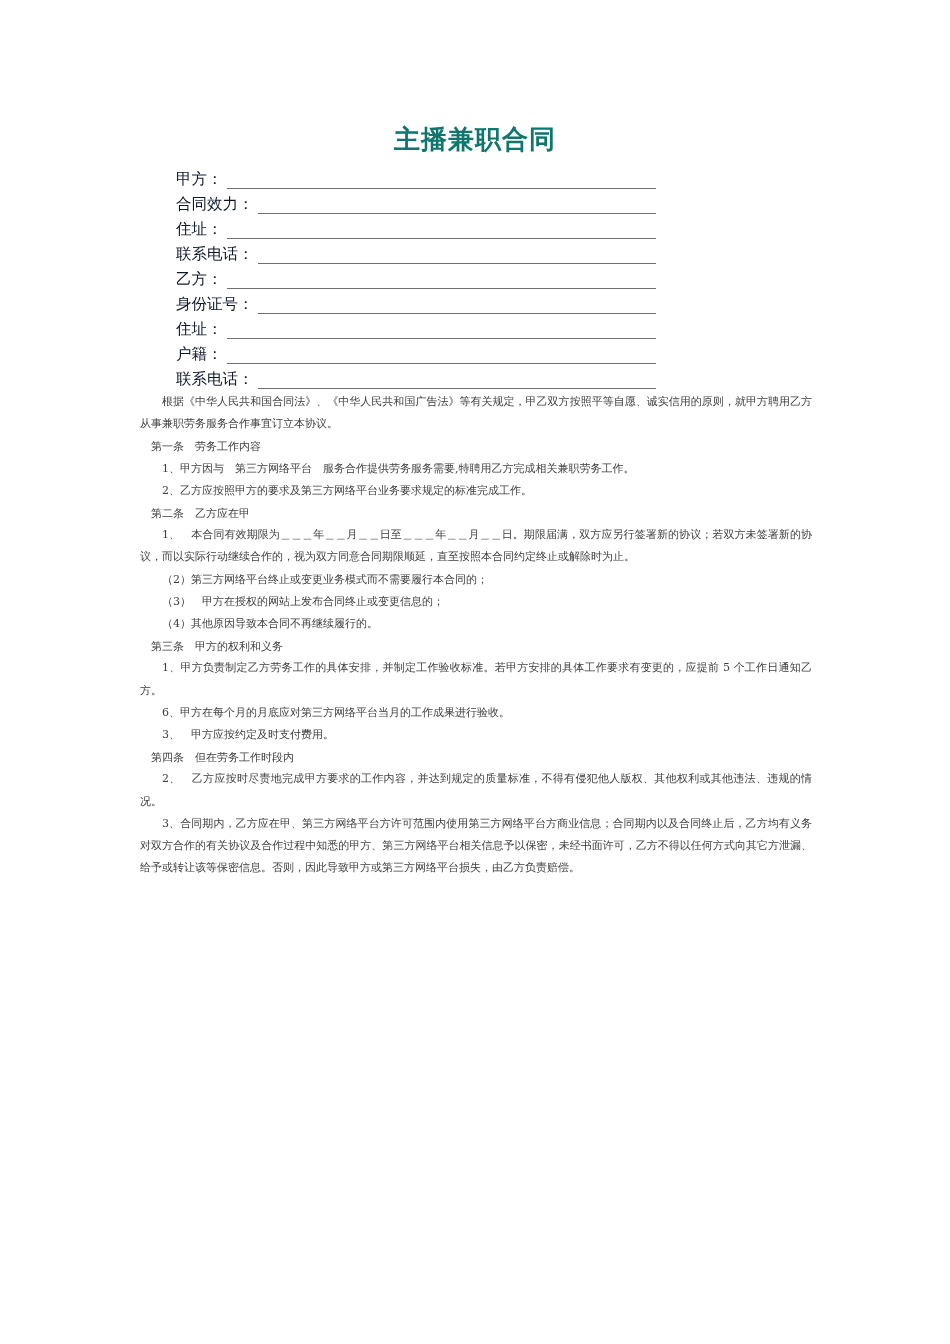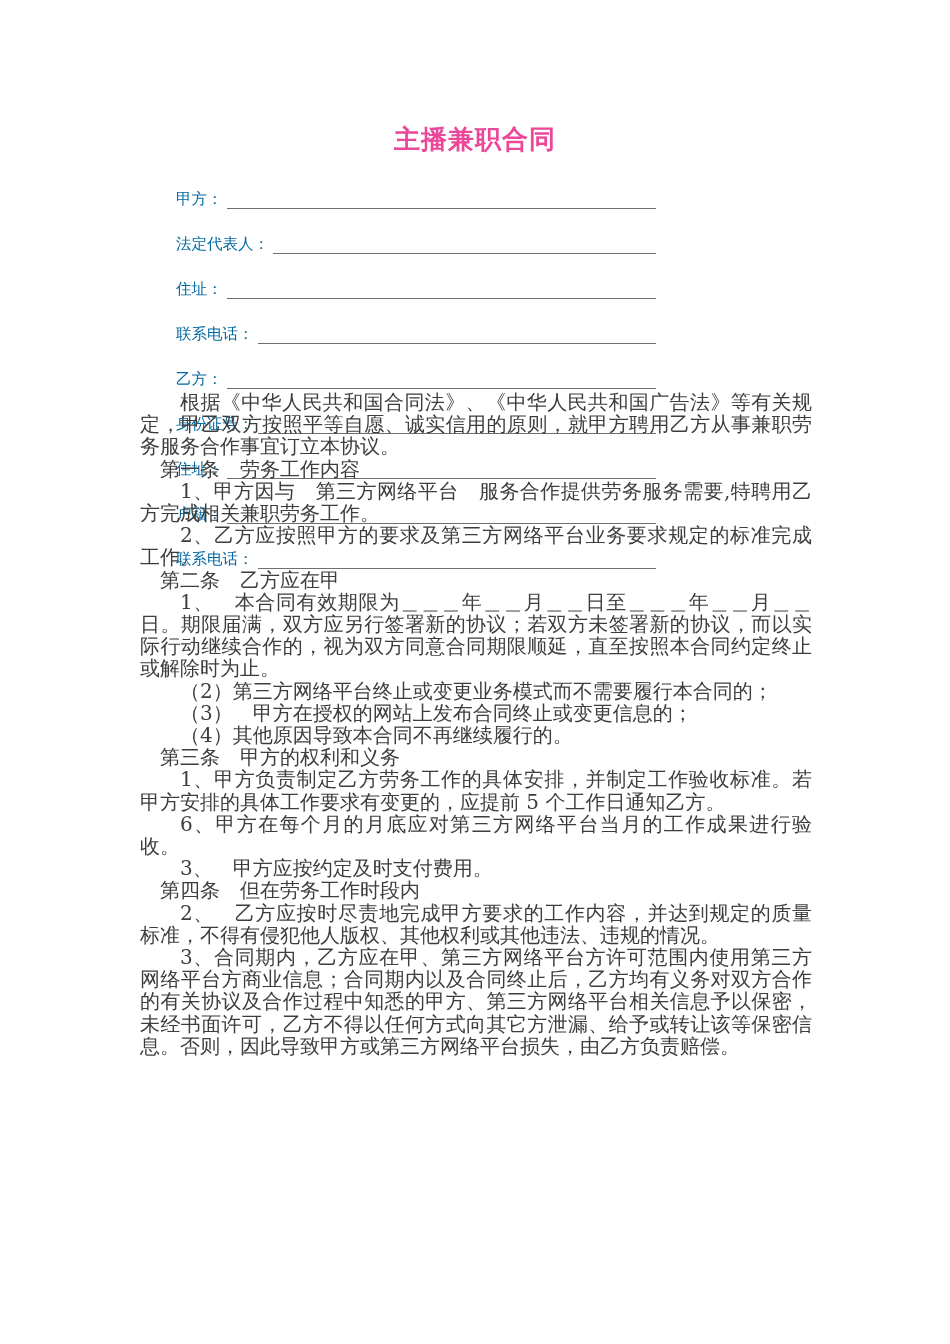--- a/index.html
+++ b/index.html
@@ -24,56 +24,55 @@
   }
   .doc-title {
     position: absolute;
     left: 0;
     top: 122px;
     width: 950px;
     text-align: center;
     font-size: 26px;
     font-weight: bold;
     letter-spacing: 1px;
-    color: #ec4899;
+    color: #0f766e;
   }
   
   .form-block {
     position: absolute;
     left: 176px;
     top: 164px;
     width: 480px;
   }
   .form-row {
     display: flex;
     align-items: flex-end;
     height: 25px;
     font-size: 15.5px;
-    color: #0369a1;
-    margin-top: 20px;
+    color: #0f172a;
   }
   .form-label {
     white-space: nowrap;
     line-height: 20px;
   }
   .form-line {
     flex: 1 1 auto;
     border-bottom: 1px solid #6f6f6f;
     height: 17px;
     margin-left: 4px;
   }
   
   .body-text {
     position: absolute;
     left: 140px;
     top: 391px;
     width: 672px;
   }
   .para {
-    font-size: 20px;
+    font-size: 11px;
     line-height: 22.2px;
     text-align: justify;
     text-justify: inter-ideograph;
     margin: 0;
     color: #3d3d3d;
   }
   .ind-1 { text-indent: 2em; }
   .ind-heading { text-indent: 1em; font-family: Liberation Serif, serif; }
   .ind-sub { padding-left: 2em; text-indent: 0; }
 </style>
@@ -85,21 +84,21 @@
   <div class="doc-title">主播兼职合同</div>
 
   <div class="form-block">
 
     <div class="form-row">
       <span class="form-label">甲方：</span>
       <span class="form-line"></span>
     </div>
 
     <div class="form-row">
-      <span class="form-label">法定代表人：</span>
+      <span class="form-label">合同效力：</span>
       <span class="form-line"></span>
     </div>
 
     <div class="form-row">
       <span class="form-label">住址：</span>
       <span class="form-line"></span>
     </div>
 
     <div class="form-row">
       <span class="form-label">联系电话：</span>

